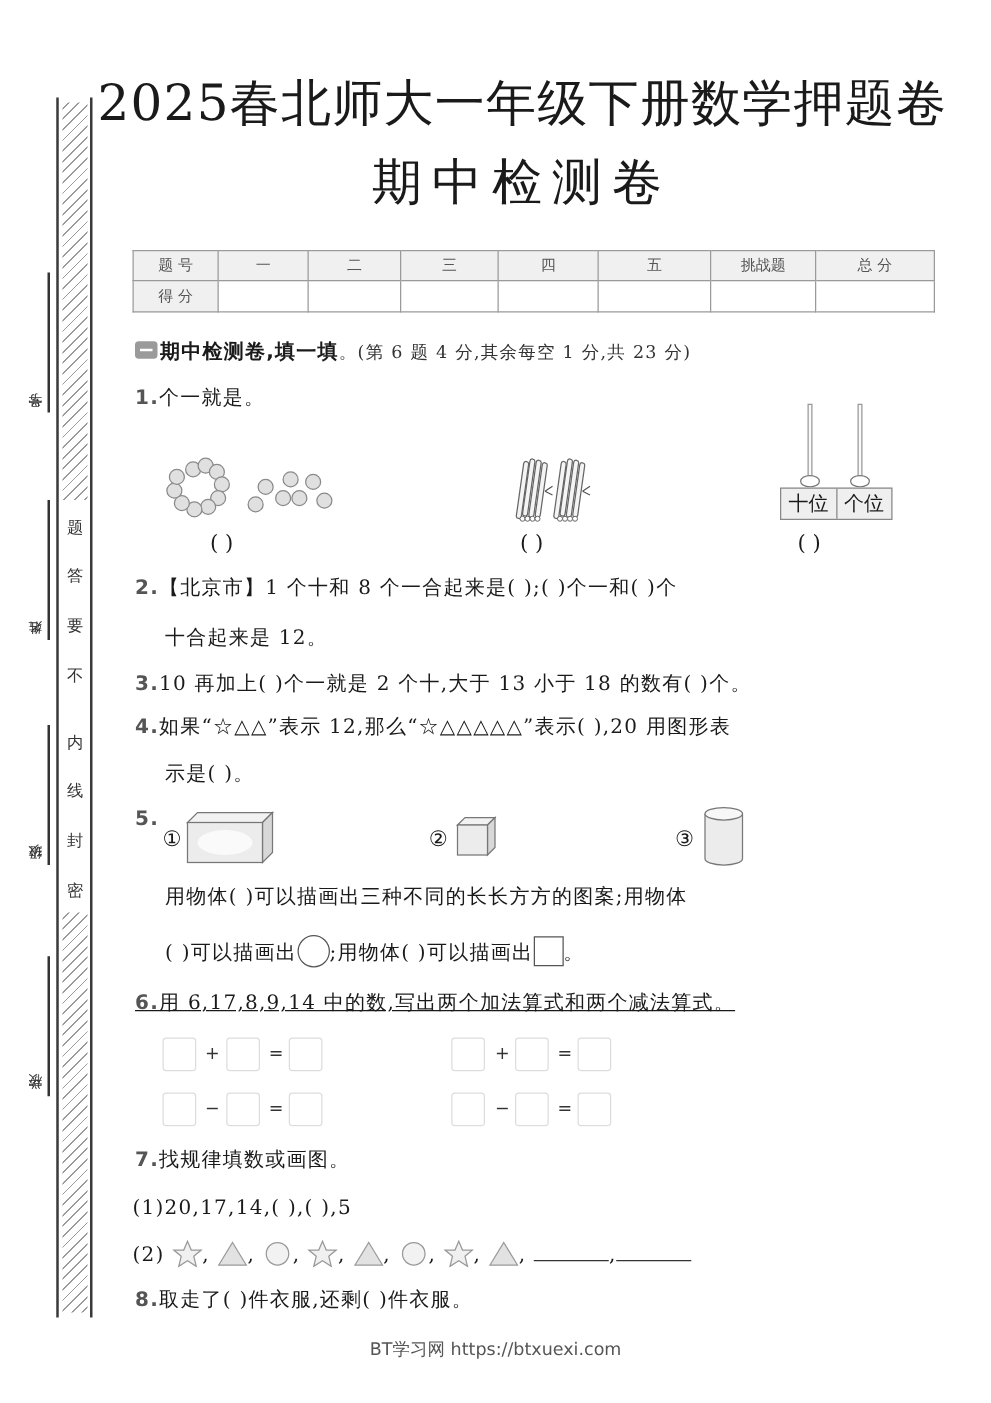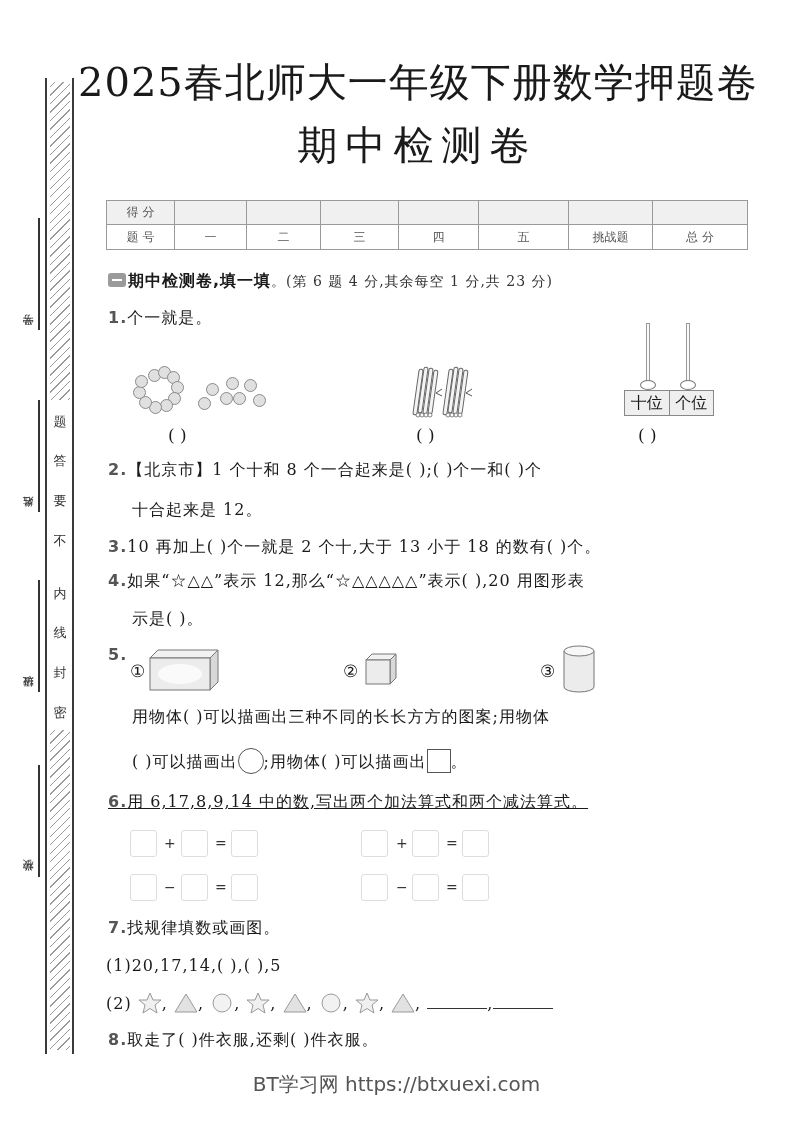--- a/index.html
+++ b/index.html
@@ -43,21 +43,21 @@
   .paren { position:absolute; font-size:17px; }
 
   
   .circled { position:absolute; font-size:17px; }
   .box3d { position:absolute; }
 
   
   .sq { position:absolute; width:27px; height:27px; border:1px solid #ddd; border-radius:3px; background:#fff; }
   .op { position:absolute; font-family:"DejaVu Sans",sans-serif; font-size:14px; color:#333; }
 
-  .footer { position:absolute; left:0; width:793px; top:1071px; text-align:center; font-family:"DejaVu Sans",sans-serif; font-size:20px; color:#555; }
+  .footer { position:absolute; left:0; width:793px; top:1071px; text-align:center; font-family:"DejaVu Sans",sans-serif; font-size:14px; color:#555; }
 </style>
 </head>
 <body>
 
 <div>
   <div class="rail-line" style="left:45px; top:78px; height:976px;"></div>
   <div class="rail-line" style="left:72px; top:78px; height:976px;"></div>
   <div class="hatch" style="top:82px; height:318px;"></div>
   <div class="hatch" style="top:730px; height:320px;"></div>
 
@@ -82,38 +82,38 @@
   <div class="field-line" style="top:765px; height:112px;"></div>
   <div class="field-label" style="top:880px;">学校</div>
 </div>
 
 <div class="title1">2025春北师大一年级下册数学押题卷</div>
 <div class="title2">期中检测卷</div>
 
 <table class="score">
   <tbody>
       <tr>
-    <td class="head">得 分</td>
-    <td></td>
-    <td></td>
-    <td></td>
-    <td></td>
-    <td></td>
-    <td></td>
-    <td></td>
-  </tr>
-  <tr>
     <td style="width:68px">题 号</td>
     <td style="width:72px">一</td>
     <td style="width:74px">二</td>
     <td style="width:78px">三</td>
     <td style="width:80px">四</td>
     <td style="width:90px">五</td>
     <td style="width:84px">挑战题</td>
     <td>总 分</td>
+  </tr>
+  <tr>
+    <td class="head">得 分</td>
+    <td></td>
+    <td></td>
+    <td></td>
+    <td></td>
+    <td></td>
+    <td></td>
+    <td></td>
   </tr>
 </tbody>
   </table>
 
 <div class="line" style="top:271px;">
   <span class="sec-badge"></span><span class="bold">期中检测卷,填一填</span><span class="muted">。(第 6 题 4 分,其余每空 1 分,共 23 分)</span>
 </div>
 
 <div class="line" style="top:308px;">
   <span class="num">1.</span><span>个一就是。</span>

